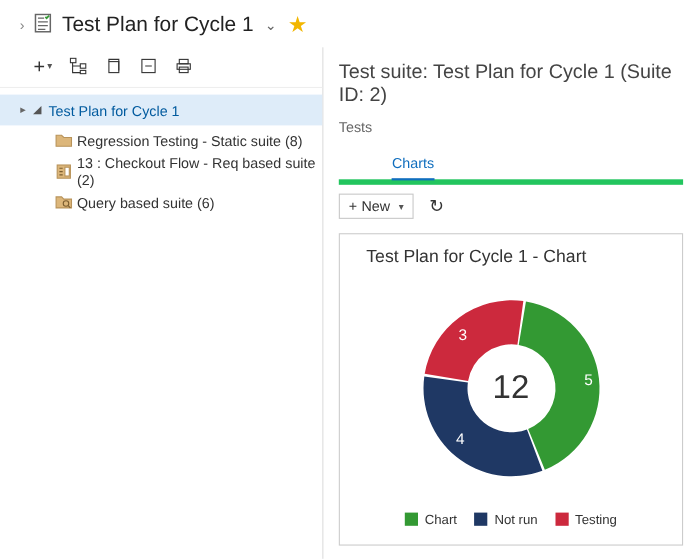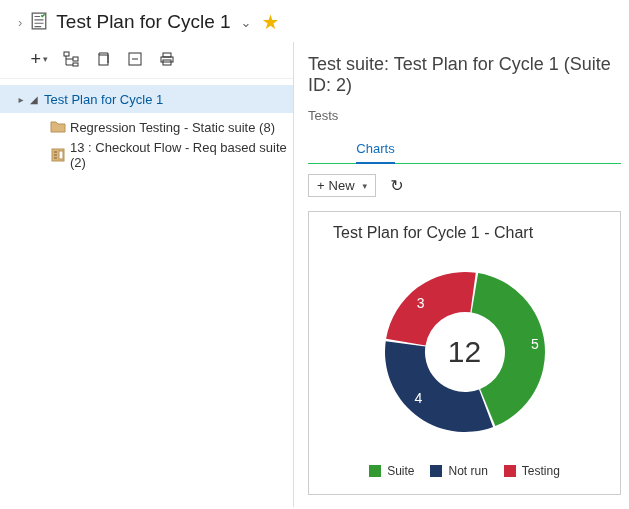--- a/index.html
+++ b/index.html
@@ -21,21 +21,21 @@
 .tree-row { display: flex; align-items: center; height: 28px; padding-left: 16px; gap: 4px; cursor: pointer; }
 .tree-row.root { background: #deecf9; }
 .tree-row.root .lbl { color: #005a9e; }
 .tree-row.child { padding-left: 50px; }
 .caret { width: 10px; display: inline-flex; justify-content: center; color: #666; font-size: 10px; }
 .exp { width: 10px; font-size: 10px; color: #555; }
 .ficon { width: 16px; height: 16px; display: inline-flex; }
 .lbl { font-size: 13px; color: #333; }
 .right { flex: 1; padding: 12px 8px 12px 14px; display: flex; flex-direction: column; justify-content: space-between; }
 .suite-title { font-size: 18px; color: #444; margin-bottom: 6px; }
-.tabs { display: flex; gap: 18px; border-bottom: 1px solid #22c55e; margin-bottom: 8px; }
+.tabs { display: flex; gap: 18px; border-bottom: 5px solid #22c55e; margin-bottom: 8px; }
 .tab { padding: 4px 0 6px; font-size: 13px; color: #666; cursor: pointer; }
 .tab.active { color: #106ebe; border-bottom: 2px solid #106ebe; margin-bottom: -1px; margin-top: 33px; }
 .subbar { display: flex; align-items: center; gap: 14px; margin-bottom: 12px; }
 .newbtn { display: flex; align-items: center; gap: 4px; border: 1px solid #c8c8c8; padding: 3px 8px; font-size: 13px; cursor: pointer; background: #fff; }
 .newbtn .dd { font-size: 9px; color: #555; margin-left: 4px; }
 .refresh { cursor: pointer; font-size: 16px; color: #333; }
 .card { border: 1px solid #ccc; padding: 12px 24px 16px; }
 .card-title { font-size: 16px; color: #333; margin-bottom: 10px; }
 .donut-wrap { position: relative; width: 240px; height: 200px; margin: 0 auto; }
 .center-num { position: absolute; top: 50%; left: 50%; transform: translate(-50%, -50%); font-size: 30px; color: #333; }
@@ -110,20 +110,30 @@
       <div class="tree-row child">
         <span class="ficon">
             <svg viewBox="0 0 16 16">
               <rect x="2" y="2" width="12" height="12" fill="#dcb67a" stroke="#b8935a"></rect>
               <path d="M4 5h3M4 8h3M4 11h3" stroke="#7a5c2e"></path>
               <rect x="9" y="4" width="4" height="8" fill="#fff" stroke="#b8935a"></rect>
             </svg>
           </span>
         <span class="lbl">13 : Checkout Flow - Req based suite (2)</span>
       </div>
+      <div class="tree-row child">
+        <span class="ficon">
+            <svg viewBox="0 0 16 16">
+              <path d="M1 3h5l2 2h7v8H1z" fill="#dcb67a" stroke="#b8935a"></path>
+              <circle cx="10" cy="9" r="2.5" fill="none" stroke="#7a5c2e"></circle>
+              <path d="M12 11l2 2" stroke="#7a5c2e"></path>
+            </svg>
+          </span>
+        <span class="lbl">Query based suite (6)</span>
+      </div>
     </div>
   </div>
 
   <div class="right">
     <div class="suite-title">Test suite: Test Plan for Cycle 1 (Suite ID: 2)</div>
     <div class="tabs">
       <div class="tab">Tests</div>
       <div class="tab active">Charts</div>
     </div>
     <div class="subbar">
@@ -145,21 +155,21 @@
         <div class="center-num">12</div>
         <div id="slice-labels">
             <div class="slice-lbl" style="left: 186.551px; top: 84.306px;">5</div>
             <div class="slice-lbl" style="left: 70.0862px; top: 137.895px;">4</div>
             <div class="slice-lbl" style="left: 72.2681px; top: 42.7099px;">3</div>
           </div>
       </div>
       <div class="legend">
         <div class="leg">
             <span class="sw" id="sw-passed" style="background: rgb(51, 153, 51);"></span>
-            <span>Suite</span>
+            <span>Chart</span>
           </div>
         <div class="leg">
             <span class="sw" id="sw-notrun" style="background: rgb(31, 56, 100);"></span>
             <span>Not run</span>
           </div>
         <div class="leg">
             <span class="sw" id="sw-failed" style="background: rgb(204, 41, 61);"></span>
             <span>Testing</span>
           </div>
       </div>

